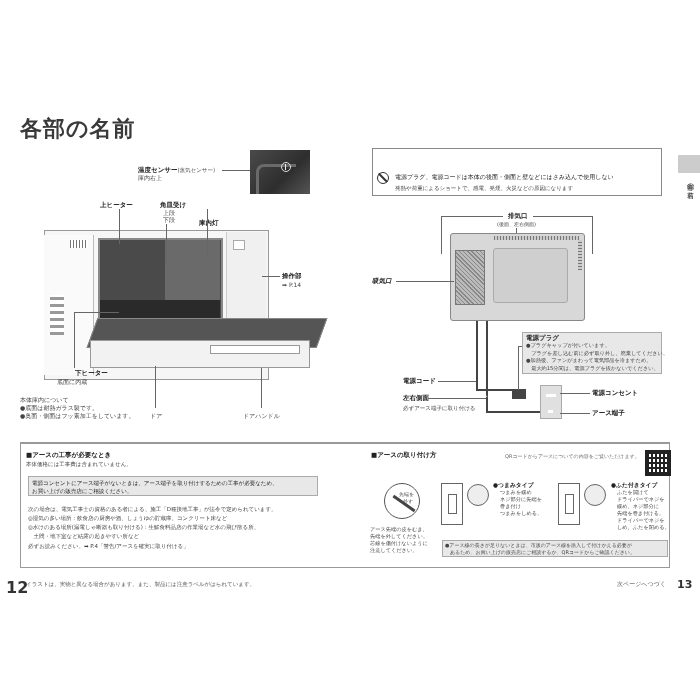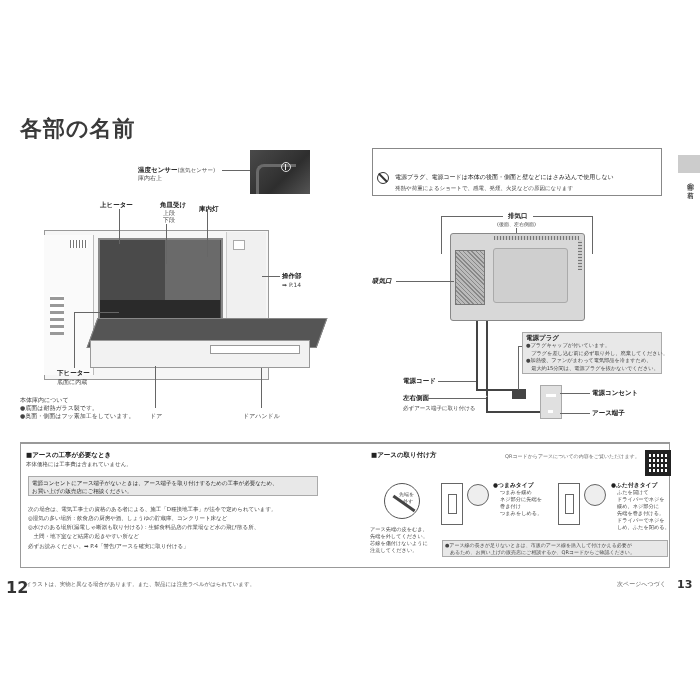--- a/index.html
+++ b/index.html
@@ -90,21 +90,21 @@
 <div class="line" style="left:222px;top:170px;width:62px;height:1px;"></div>
 <div id="sensor-photo" class="abs">
   <div class="curve"></div>
   <div class="ring"></div>
 </div>
 
 <div class="abs tb" style="left:100px;top:201px;">上ヒーター</div>
 <div class="abs tb" style="left:160px;top:201px;">角皿受け</div>
 <div class="abs t" style="left:163px;top:209px;">上段</div>
 <div class="abs t" style="left:163px;top:216px;">下段</div>
-<div class="abs tb" style="left:199px;top:205px;">庫内灯</div>
+<div class="abs tb" style="left:199px;top:219px;">庫内灯</div>
 
 <div class="abs oven-body"></div>
 <div class="abs oven-left"></div>
 <div class="abs vent-slats"></div>
 <div class="abs side-slats"></div>
 <div class="abs oven-cavity"></div>
 <div class="abs cavity-wall"></div>
 <div class="abs cavity-floor"></div>
 <div class="abs panel">
     <div class="disp"></div>
@@ -117,21 +117,21 @@
 <div class="line" style="left:166px;top:224px;width:1px;height:40px;"></div>
 <div class="line" style="left:207px;top:209px;width:1px;height:48px;"></div>
 <div class="line" style="left:262px;top:276px;width:18px;height:1px;"></div>
 <div class="line" style="left:74px;top:312px;width:45px;height:1px;"></div>
 <div class="line" style="left:74px;top:312px;width:1px;height:56px;"></div>
 <div class="line" style="left:155px;top:366px;width:1px;height:42px;"></div>
 <div class="line" style="left:261px;top:368px;width:1px;height:40px;"></div>
 
 <div class="abs tb" style="left:282px;top:272px;">操作部</div>
 <div class="abs t" style="left:282px;top:281px;">➡ P.14</div>
-<div class="abs tb" style="left:57px;top:369px;">下ヒーター</div>
+<div class="abs tb" style="left:75px;top:369px;">下ヒーター</div>
 <div class="abs t" style="left:57px;top:378px;">底面に内蔵</div>
 
 <div class="abs t" style="left:20px;top:396px;">本体庫内について</div>
 <div class="abs t" style="left:20px;top:404px;">●底面は耐熱ガラス製です。</div>
 <div class="abs t" style="left:20px;top:412px;">●奥面・側面はフッ素加工をしています。</div>
 <div class="abs t" style="left:150px;top:412px;">ドア</div>
 <div class="abs t" style="left:243px;top:412px;">ドアハンドル</div>
 
 <div id="warning-box" class="abs">
   <div id="no-icon"></div>

